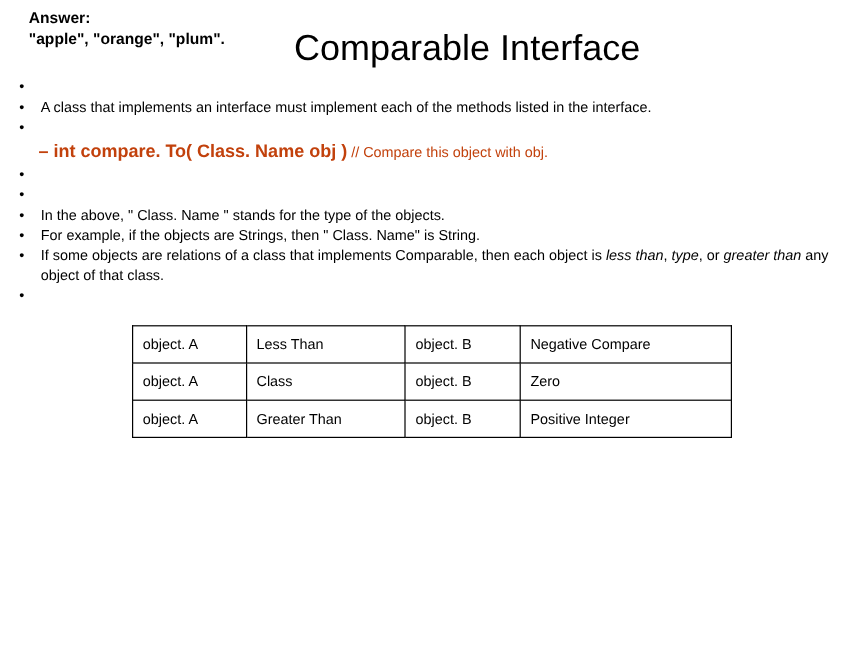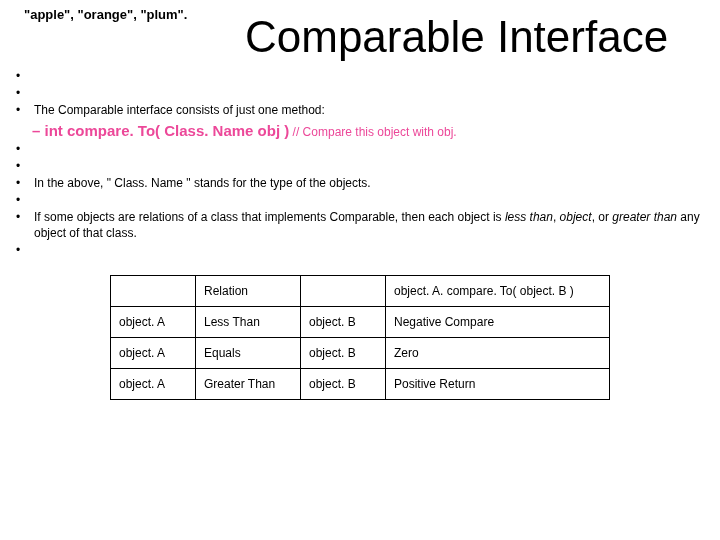--- a/index.html
+++ b/index.html
@@ -19,40 +19,40 @@
       margin-bottom: 6px;
     }
     .answer-box {
       width: 195px;
       font-weight: bold;
       font-size: 13px;
       line-height: 1.35;
       padding-left: 14px;
     }
     .title {
-      font-size: 44px;
+      font-size: 30px;
       font-weight: normal;
       margin-left: 40px;
-      margin-top: 6px;
+      margin-top: 18px;
     }
     .bullets {
       padding-left: 6px;
       margin-bottom: 4px;
     }
     .bullet-row {
       display: flex;
       align-items: baseline;
       line-height: 1.4;
     }
     .bullet-row .dot {
       width: 18px;
       flex-shrink: 0;
     }
     .dash-row {
-      color: #ec4899;
+      color: #c2410c;
       font-weight: bold;
       font-size: 15px;
       padding-left: 22px;
       margin: 2px 0 2px 0;
     }
     .dash-row .comment {
       font-size: 12px;
       font-weight: normal;
     }
     .italic { font-style: italic; }
@@ -69,87 +69,83 @@
       font-weight: normal;
     }
     th.relation { width: 105px; }
     th.blank { width: 85px; }
   </style>
 </head>
 <body>
 
 <div class="header">
   <div class="answer-box">
+    <div>Answer:</div>
     <div>"apple", "orange", "plum".</div>
   </div>
   <div class="title">Comparable Interface</div>
 </div>
 
 <div class="bullets">
   <div class="bullet-row">
     <span class="dot">•</span>
   </div>
   <div class="bullet-row">
     <span class="dot">•</span>
+    <span>A class that implements an interface must implement each of the methods listed in the interface.</span>
   </div>
   <div class="bullet-row">
     <span class="dot">•</span>
-    <span>The Comparable interface consists of just one method:</span>
   </div>
 </div>
 
 <div class="dash-row">
   <span>– int compare. To( Class. Name obj )</span><span class="comment"> // Compare this object with obj.</span>
 </div>
 
 <div class="bullets">
   <div class="bullet-row">
     <span class="dot">•</span>
   </div>
   <div class="bullet-row">
     <span class="dot">•</span>
   </div>
   <div class="bullet-row">
     <span class="dot">•</span>
     <span>In the above, " Class. Name " stands for the type of the objects.</span>
   </div>
   <div class="bullet-row">
     <span class="dot">•</span>
+    <span>For example, if the objects are Strings, then " Class. Name" is String.</span>
   </div>
   <div class="bullet-row">
     <span class="dot">•</span>
     <span>
-      <span>If some objects are relations of a class that implements Comparable, then each object is </span><span class="italic">less than</span><span>, </span><span class="italic">object</span><span>, or </span><span class="italic">greater than</span><span> any object of that class.</span>
+      <span>If some objects are relations of a class that implements Comparable, then each object is </span><span class="italic">less than</span><span>, </span><span class="italic">type</span><span>, or </span><span class="italic">greater than</span><span> any object of that class.</span>
     </span>
   </div>
   <div class="bullet-row">
     <span class="dot">•</span>
   </div>
 </div>
 
 <table>
   <tbody>
-      <tr>
-    <th class="blank"></th>
-    <th class="relation">Relation</th>
-    <th class="blank"></th>
-    <th>object. A. compare. To( object. B )</th>
-  </tr>
   <tr>
     <td>object. A</td>
     <td>Less Than</td>
     <td>object. B</td>
     <td>Negative Compare</td>
   </tr>
   <tr>
     <td>object. A</td>
-    <td>Equals</td>
+    <td>Class</td>
     <td>object. B</td>
     <td>Zero</td>
   </tr>
   <tr>
     <td>object. A</td>
     <td>Greater Than</td>
     <td>object. B</td>
-    <td>Positive Return</td>
+    <td>Positive Integer</td>
   </tr>
 </tbody>
   </table>
 
 </body></html>

